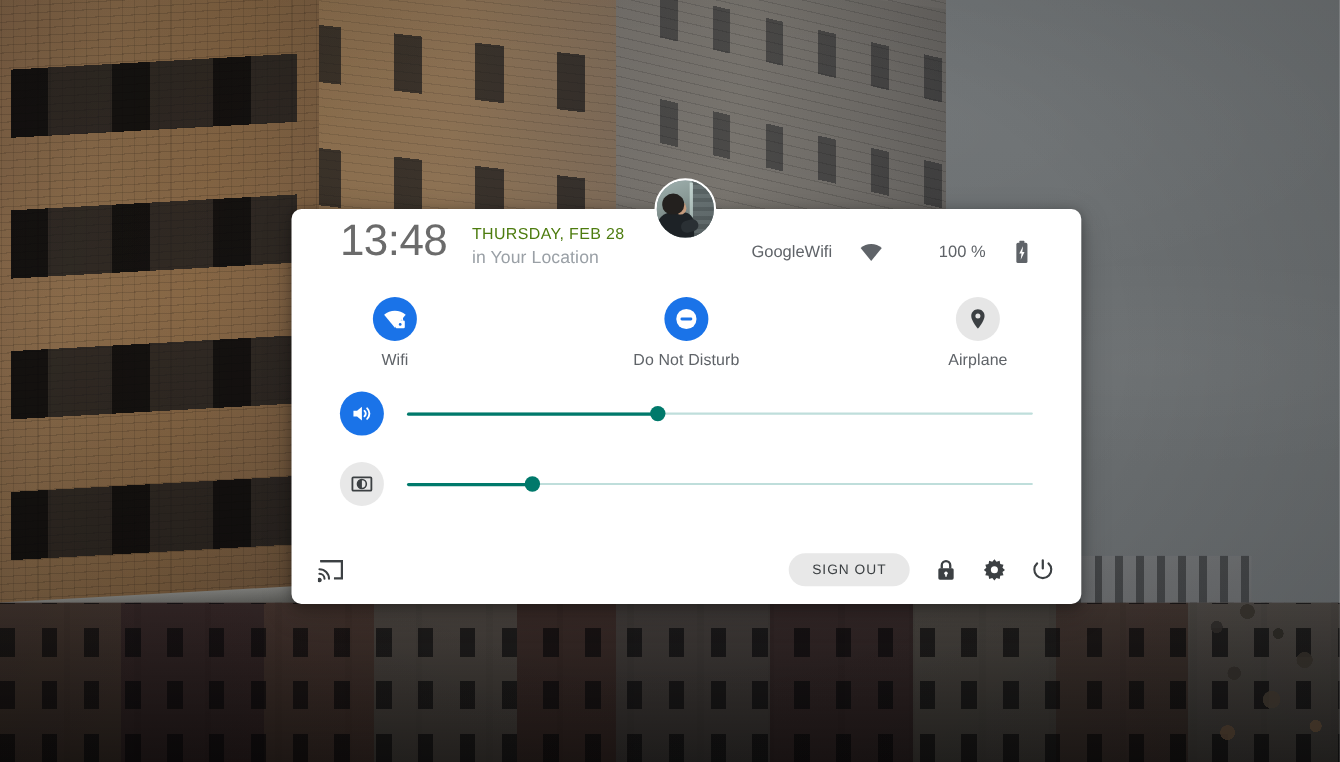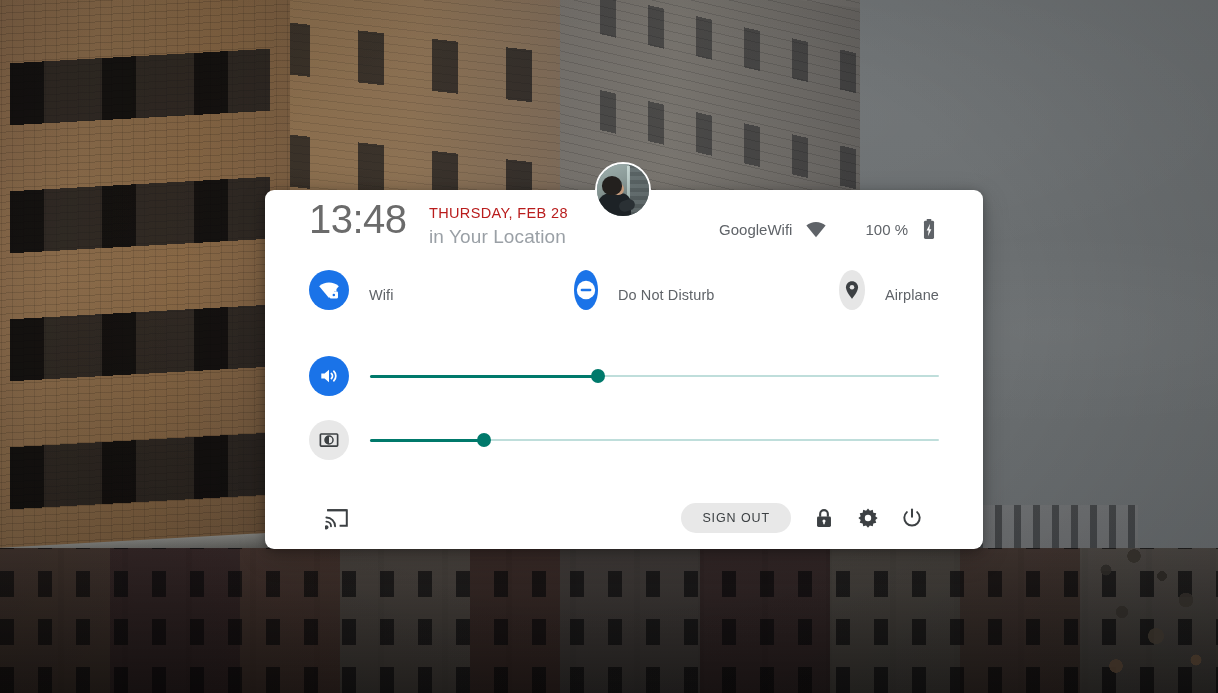--- a/index.html
+++ b/index.html
@@ -244,43 +244,43 @@
 
   
   .hdr { position: absolute; left: 0; top: 0; width: 100%; height: 82px; }
   #clock {
     position: absolute; left: 44px; top: 9px;
     font-size: 40px; font-weight: 300; color: #6b6b6b;
     letter-spacing: -0.5px; line-height: 1;
   }
   #date-block { position: absolute; left: 164px; top: 14px; }
   #date-line {
-    font-size: 14.5px; color: #b91c1c; letter-spacing: 0.35px; line-height: 1.35;
+    font-size: 14.5px; color: #4d7c0f; letter-spacing: 0.35px; line-height: 1.35;
   }
   #loc-line {
-    font-size: 19px; color: #9aa0a6; letter-spacing: 0.1px; line-height: 1.35;
+    font-size: 16px; color: #9aa0a6; letter-spacing: 0.1px; line-height: 1.35;
   }
   #net-block {
     position: absolute; right: 46px; top: 28px;
-    display: flex; align-items: center; gap: 4px;
+    display: flex; align-items: center; gap: 16px;
   }
   #net-name { font-size: 15px; color: #5f6368; margin-right: 9px; }
   #wifi-hdr-icon { width: 22px; height: 22px; display:block; margin-right: 34px; }
   #batt-pct { font-size: 15px; color: #5f6368; margin-right: 9px; }
   #batt-icon { width: 16px; height: 22px; display:block; }
 
   
   #toggles {
     position: absolute; left: 0; top: 80px; width: 100%;
     display: flex; justify-content: space-between;
     padding: 0 44px; box-sizing: border-box;
   }
   .tog {
-    width: 100px; display: flex; flex-direction: row;
-    align-items: center; cursor: default; user-select: none; gap: 20px;
+    width: 100px; display: flex; flex-direction: column;
+    align-items: center; cursor: default; user-select: none;
   }
   .tog-circle {
     width: 40px; height: 40px; border-radius: 50%;
     display: flex; align-items: center; justify-content: center;
   }
   .tog-circle.on  { background: #1a73e8; }
   .tog-circle.off { background: #e6e6e6; }
   .tog-label {
     margin-top: 10px; font-size: 14.5px; color: #5f6368;
     white-space: nowrap; letter-spacing: 0.1px;
@@ -309,21 +309,21 @@
     background: #00796b; border-radius: 2px;
   }
   .sl-thumb {
     position: absolute; top: 3px; width: 14px; height: 14px;
     margin-left: -7px; border-radius: 50%; background: #00796b;
   }
 
   
   #bottom {
     position: absolute; left: 0; bottom: 0; width: 100%; height: 62px;
-    display: flex; align-items: center; padding: 0 60px;
+    display: flex; align-items: center; padding: 0 24px;
     box-sizing: border-box;
   }
   #cast-btn { width: 24px; height: 24px; display: block; cursor: pointer; }
   #bottom-right {
     margin-left: auto; display: flex; align-items: center; gap: 22px;
   }
   #signout-btn {
     background: #e8e8e8; color: #3c4043;
     border: none; border-radius: 18px;
     padding: 9px 21px 9px 21px;

